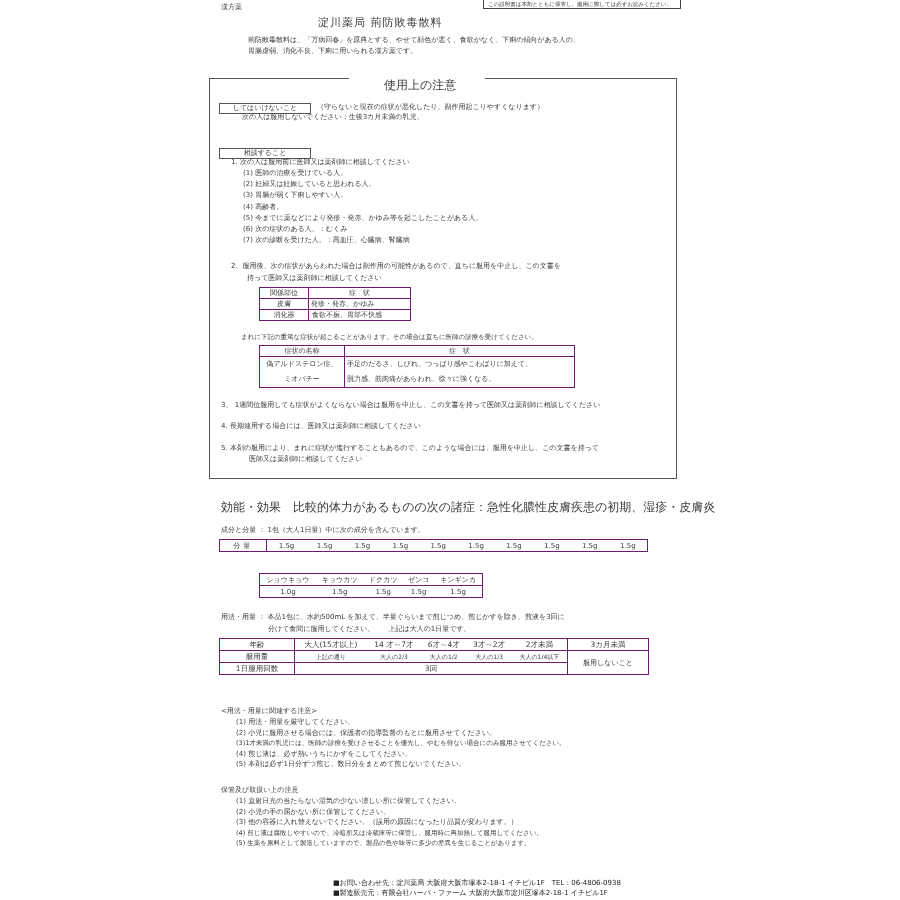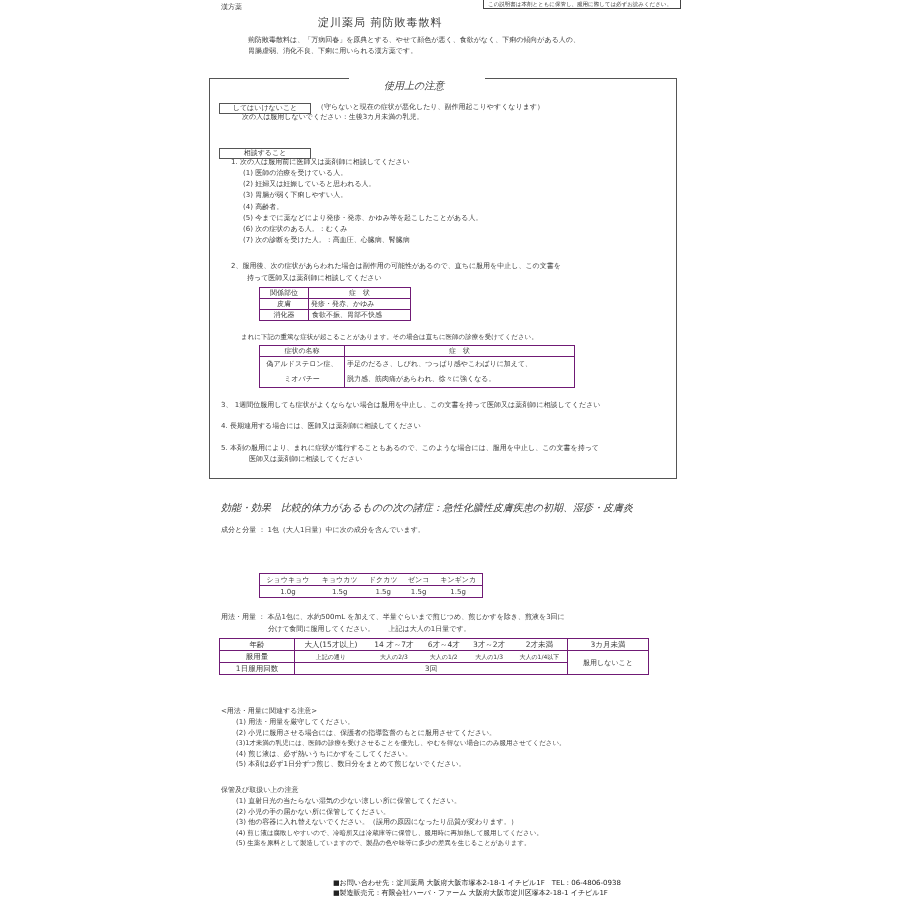--- a/index.html
+++ b/index.html
@@ -1,20 +1,20 @@
 <!DOCTYPE html>
 <html><head>
 <meta charset="utf-8">
 <style>
   html, body { margin:0; padding:0; background:#ffffff; }
   body { width:900px; height:900px; position:relative; overflow:hidden;
          font-family: "DejaVu Sans", "Liberation Sans", sans-serif; color:#3a3a3a; }
   .abs { position:absolute; white-space:nowrap; }
   .t7 { font-size:7px; line-height:9px; }
-  .t8 { font-size:10px; line-height:11px;font-style:italic; }
+  .t8 { font-size:12px; line-height:11px; }
   .t11 { font-size:11px; line-height:14px; }
 
   .notice-top { border:1px solid #444; border-top:none; padding:0 4px; font-size:5.5px; line-height:8px; }
   .caution-box { position:absolute; left:209px; top:78px; width:466px; height:400px; border:1px solid #555; border-top:none; }
   .caution-box .topline-l { position:absolute; left:-1px; top:0; width:140px; border-top:1px solid #555; }
   .caution-box .topline-r { position:absolute; right:-1px; top:0; width:192px; border-top:1px solid #555; }
   .label-box { position:absolute; border:1px solid #555; text-align:center; font-size:7px; line-height:9px; height:9px; }
 
   table.grid { position:absolute; border-collapse:collapse; }
   table.grid td { border:1px solid #701a75; padding:0 2px; font-size:7px; line-height:10px; text-align:center; white-space:nowrap; }
@@ -100,20 +100,33 @@
 <div class="abs t7" style="left:221px; top:401px;">3、 1週間位服用しても症状がよくならない場合は服用を中止し、この文書を持って医師又は薬剤師に相談してください</div>
 <div class="abs t7" style="left:221px; top:422px;">4. 長期連用する場合には、医師又は薬剤師に相談してください</div>
 <div class="abs t7" style="left:221px; top:444px;">5. 本剤の服用により、まれに症状が進行することもあるので、このような場合には、服用を中止し、この文書を持って</div>
 <div class="abs t7" style="left:249px; top:455px;">医師又は薬剤師に相談してください</div>
 
 <div class="abs t8" style="left:221px; top:502px;">効能・効果　比較的体力があるものの次の諸症：急性化膿性皮膚疾患の初期、湿疹・皮膚炎</div>
 
 <div class="abs t7" style="left:221px; top:526px;">成分と分量 ： 1包（大人1日量）中に次の成分を含んでいます。</div>
 <table class="grid ingr" style="left:219px; top:539px; width:429px;">
   <tbody>
+  <tr>
+    <td class="hd">分量</td>
+    <td style="border-right:none;">1.5g</td>
+    <td style="border-left:none;border-right:none;">1.5g</td>
+    <td style="border-left:none;border-right:none;">1.5g</td>
+    <td style="border-left:none;border-right:none;">1.5g</td>
+    <td style="border-left:none;border-right:none;">1.5g</td>
+    <td style="border-left:none;border-right:none;">1.5g</td>
+    <td style="border-left:none;border-right:none;">1.5g</td>
+    <td style="border-left:none;border-right:none;">1.5g</td>
+    <td style="border-left:none;border-right:none;">1.5g</td>
+    <td style="border-left:none;">1.5g</td>
+  </tr>
 </tbody>
   </table>
 
 <table class="grid ingr" style="left:259px; top:573px; width:224px;">
   <tbody>
       <tr>
     <td style="border-right:none;">ショウキョウ</td>
     <td style="border-left:none;border-right:none;">キョウカツ</td>
     <td style="border-left:none;border-right:none;">ドクカツ</td>
     <td style="border-left:none;border-right:none;">ゼンコ</td>

